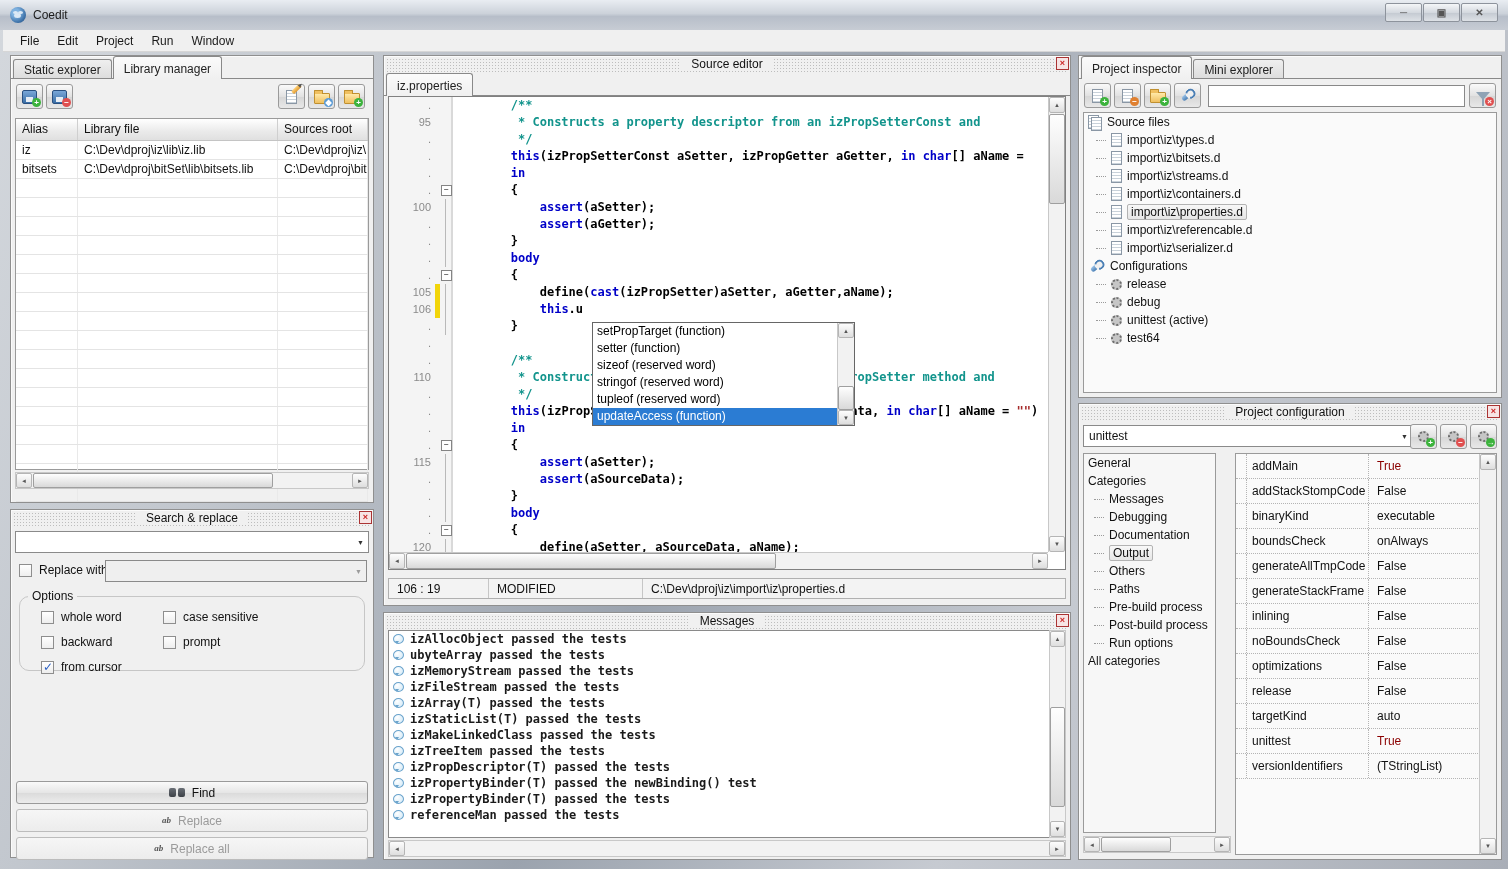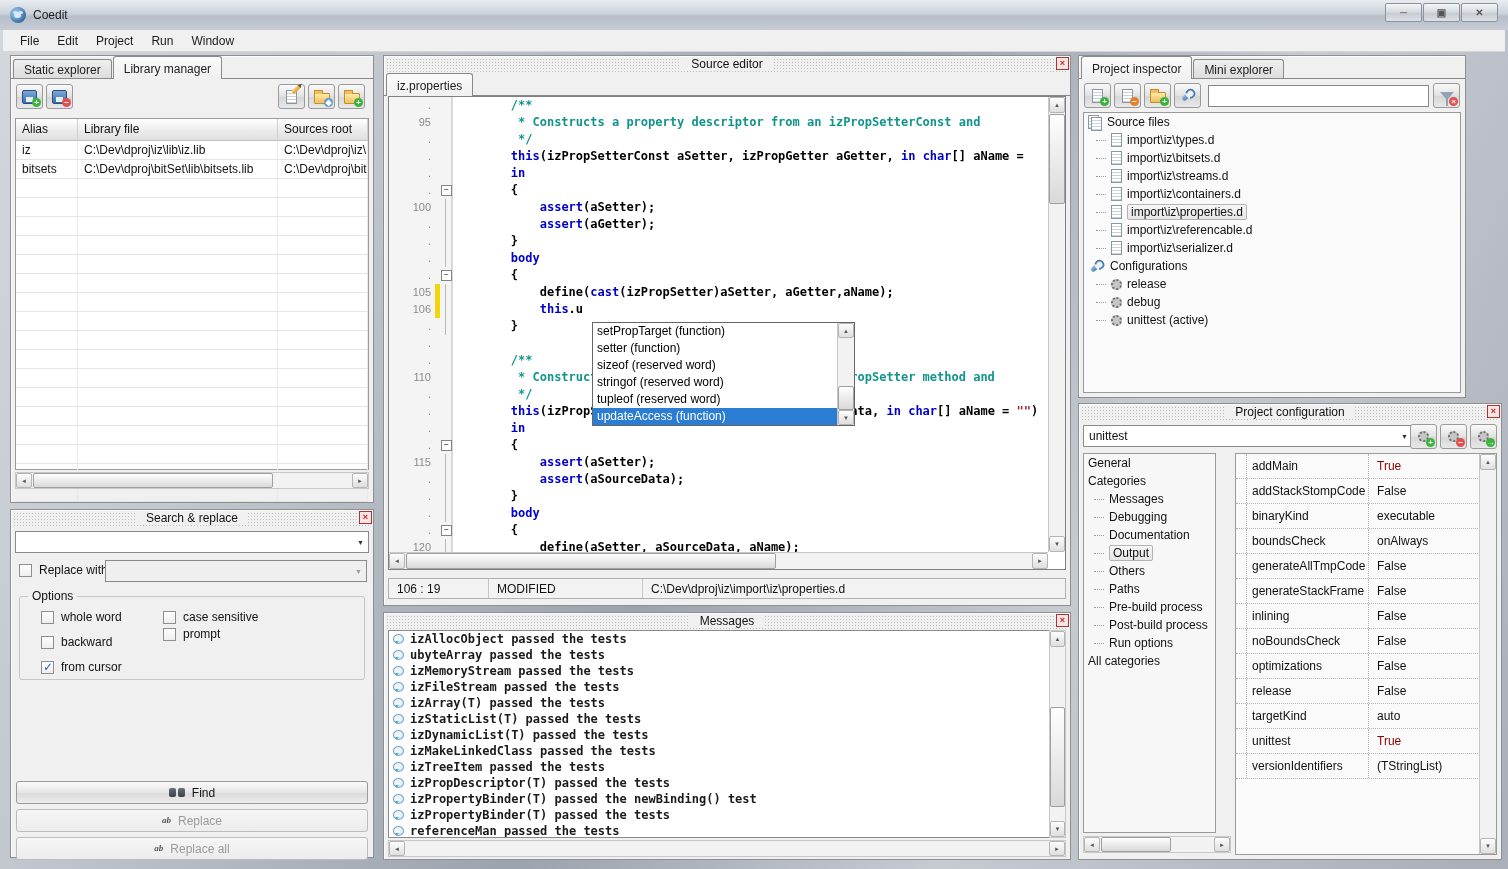--- a/index.html
+++ b/index.html
@@ -315,37 +315,37 @@
   <div class="combo" style="position:absolute; left:4px; right:4px; top:21px;">
     <span class="val"></span><span class="arr">▼</span>
   </div>
   <div class="opt-row" style="left:8px; top:53px;">
     <span class="cb"></span>
     <span>Replace with</span>
   </div>
   <div class="combo disabled" style="position:absolute; left:94px; right:6px; top:50px;">
     <span class="arr">▼</span>
   </div>
-  <div class="groupbox" style="left:8px; right:8px; top:86px; height:84px;">
+  <div class="groupbox" style="left:8px; right:8px; top:86px; height:75px;border-radius:10px;">
     <span class="legend">Options</span>
   </div>
   <div id="searchOptions">
       <div class="opt-row" style="left: 30px; top: 100px;">
         <span class="cb"></span>
         <span>whole word</span>
       </div>
       <div class="opt-row" style="left: 152px; top: 100px;">
         <span class="cb"></span>
         <span>case sensitive</span>
       </div>
       <div class="opt-row" style="left: 30px; top: 125px;">
         <span class="cb"></span>
         <span>backward</span>
       </div>
-      <div class="opt-row" style="left: 152px; top: 117px; text-align: right;">
+      <div class="opt-row" style="left: 152px; top: 125px; text-align: right;">
         <span class="cb"></span>
         <span>prompt</span>
       </div>
       <div class="opt-row" style="left: 30px; top: 150px;">
         <span class="cb checked"></span>
         <span>from cursor</span>
       </div>
     </div>
   <div class="bigbtn" style="top:271px;">
     <span class="ic-bino"></span>
@@ -458,24 +458,20 @@
       <div class="msg-item">
         <span class="ic-bubble"></span>
         <span>izArray(T) passed the tests</span>
       </div>
       <div class="msg-item">
         <span class="ic-bubble"></span>
         <span>izStaticList(T) passed the tests</span>
       </div>
       <div class="msg-item">
         <span class="ic-bubble"></span>
-        <span>izDynamicList(T) passed the tests</span>
-      </div>
-      <div class="msg-item">
-        <span class="ic-bubble"></span>
         <span>izMakeLinkedClass passed the tests</span>
       </div>
       <div class="msg-item">
         <span class="ic-bubble"></span>
         <span>izTreeItem passed the tests</span>
       </div>
       <div class="msg-item">
         <span class="ic-bubble"></span>
         <span>izPropDescriptor(T) passed the tests</span>
       </div>
@@ -499,21 +495,21 @@
     <div style="flex:1"></div>
     <div class="arr">▼</div>
   </div>
   <div class="sb sb-h" style="left:4px; right:4px; top:227px;">
     <div class="arr">◄</div>
     <div style="flex:1"></div>
     <div class="arr">►</div>
   </div>
 </div>
 
-<div class="panel" style="left:1078px; top:55px; width:388px; height:343px;">
+<div class="panel" style="left:1078px; top:55px; width:424px; height:343px;">
   <div class="tabrow">
     <div class="rule"></div>
     <div class="tab active">Project inspector</div>
     <div class="tab">Mini explorer</div>
   </div>
   <div style="position:absolute; left:5px; top:27px; right:5px; display:flex; align-items:center;">
     <div class="ib">
         <span class="ic-doc"></span>
         <span class="badge g">+</span>
       </div>
@@ -589,20 +585,25 @@
       <div class="titem" style="padding-left: 12px;">
         <span class="tc"></span>
         <span class="ic-gear"></span>
         <span class="tlabel">debug</span>
       </div>
       <div class="titem" style="padding-left: 12px;">
         <span class="tc"></span>
         <span class="ic-gear"></span>
         <span class="tlabel">unittest (active)</span>
       </div>
+      <div class="titem" style="padding-left: 12px;">
+        <span class="tc"></span>
+        <span class="ic-gear"></span>
+        <span class="tlabel">test64</span>
+      </div>
     </div>
 </div>
 
 <div class="panel" style="left:1078px; top:403px; width:424px; height:457px;">
   <div class="ptitle"><span class="t">Project configuration</span></div>
   <span class="xbtn">×</span>
   <div class="combo" style="position:absolute; left:4px; top:21px; width:330px;">
     <span class="val">unittest</span>
     <span class="arr">▼</span>
   </div>

